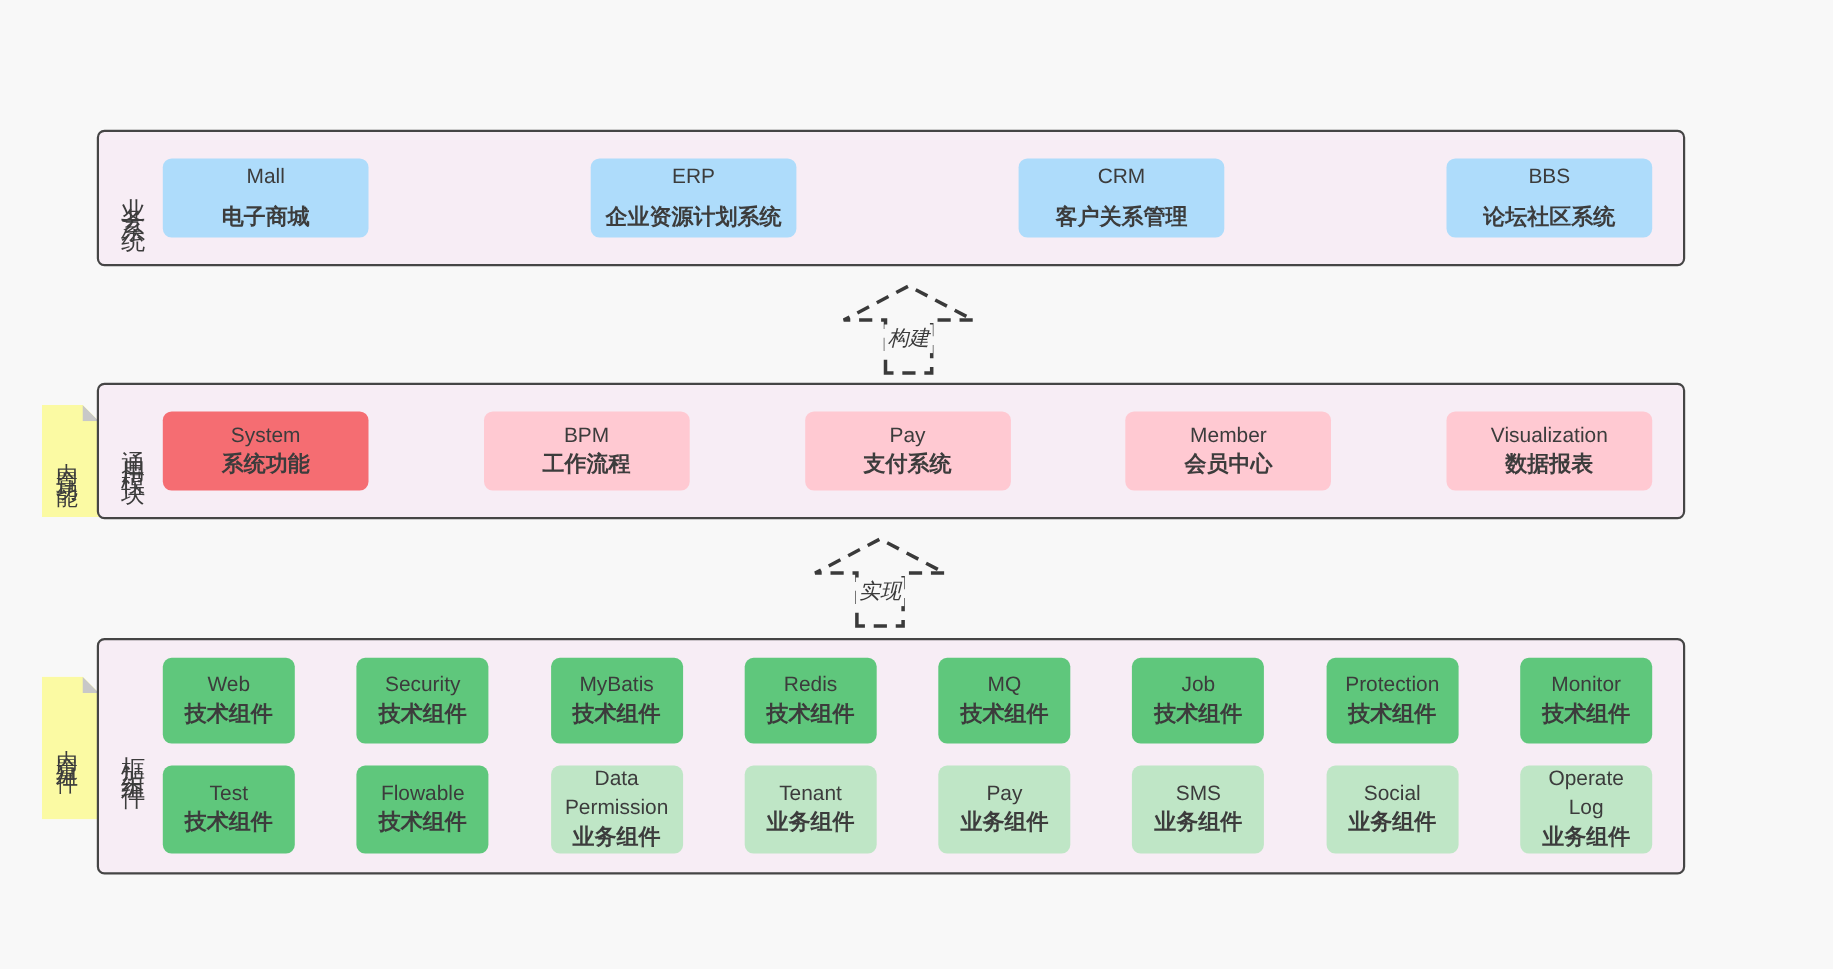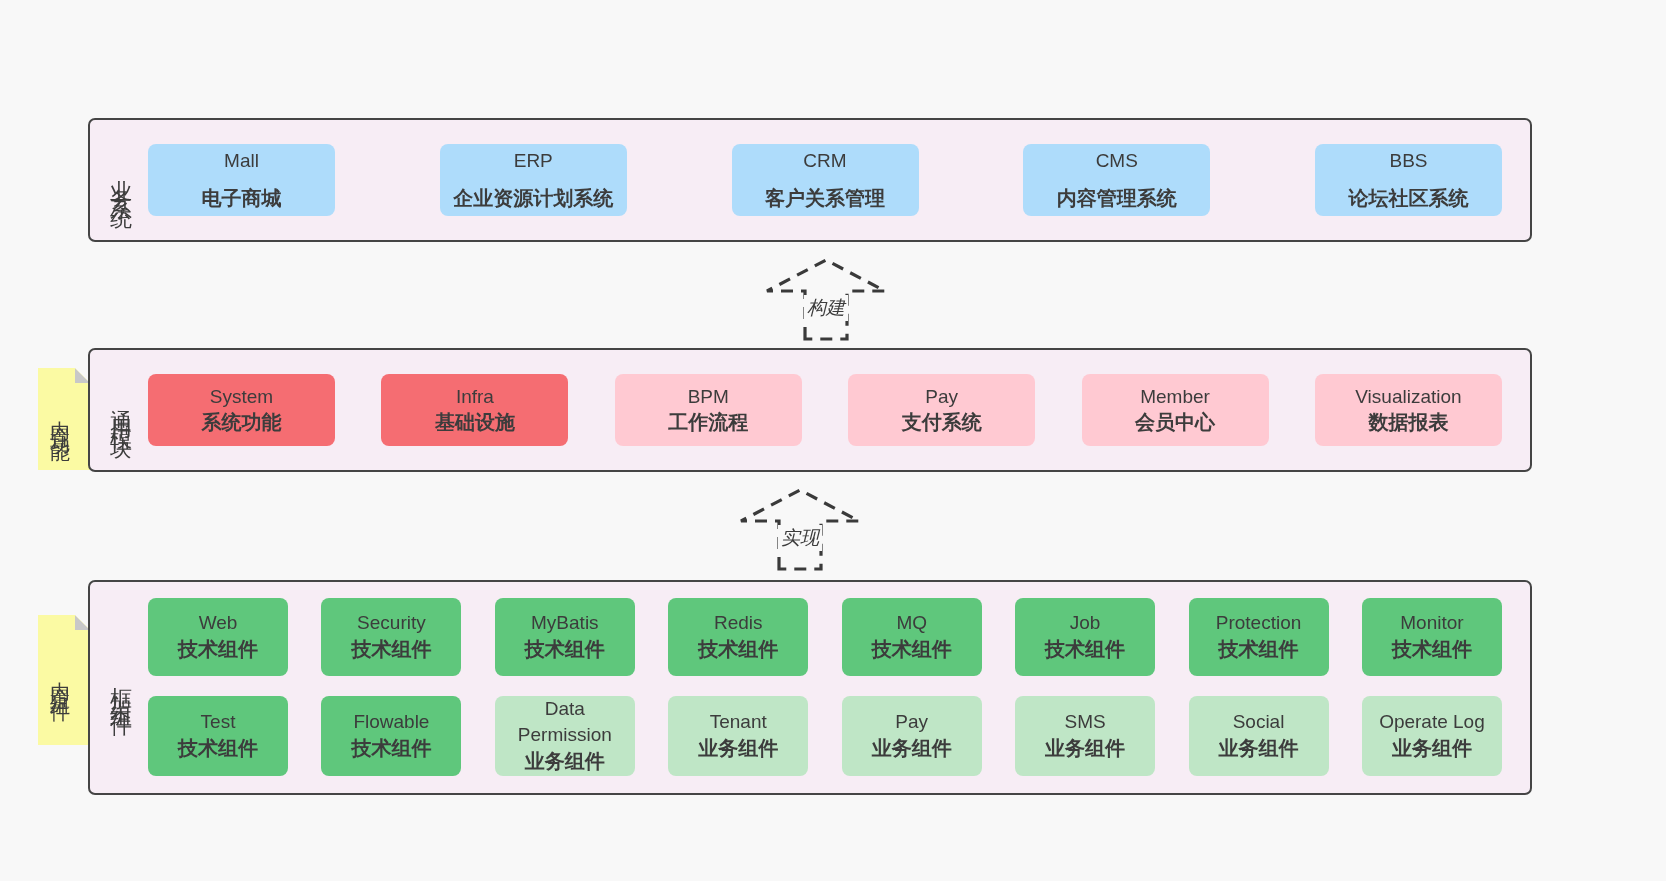--- a/index.html
+++ b/index.html
@@ -22,21 +22,21 @@
         padding:0 28px 0 12px;}
   .rows{flex:1;display:flex;flex-direction:column;justify-content:center;gap:20px;
         padding:0 0 2px 0;}
   .rows .box-row{flex:0 0 auto;}
 
   .mbox{border-radius:8px;display:flex;flex-direction:column;justify-content:center;
         align-items:center;text-align:center;padding:4px 8px;}
   .mbox .t{font-size:19px;line-height:1.35;}
   .mbox .s{font-size:20px;line-height:1.35;font-weight:bold;}
   .w6{width:187px;height:72px;}
-  .w8{width:140px;height:78px;}
+  .w8{width:120px;height:78px;}
   .row-b .w8{height:80px;}
   .blue{background:var(--box-blue);gap:12px;} .red{background:var(--box-red);}
   .pink{background:var(--box-pink);} .green{background:var(--box-green);}
   .lightgreen{background:var(--box-lightgreen);}
 
   .arrow{position:absolute;width:140px;height:84px;z-index:1;}
   .arrow svg{display:block;width:140px;height:84px;}
   .arrow polygon{stroke:var(--arrow);stroke-width:3.2;stroke-dasharray:12 8;
         fill:var(--page-bg);stroke-linecap:butt;}
   .arrow-label{position:absolute;left:50%;top:38px;transform:translateX(-50%);
@@ -64,24 +64,20 @@
       </div>
       <div class="mbox w6 blue">
         <div class="t">ERP</div>
         <div class="s">企业资源计划系统</div>
       </div>
       <div class="mbox w6 blue">
         <div class="t">CRM</div>
         <div class="s">客户关系管理</div>
       </div>
       <div class="mbox w6 blue">
-        <div class="t">CMS</div>
-        <div class="s">内容管理系统</div>
-      </div>
-      <div class="mbox w6 blue">
         <div class="t">BBS</div>
         <div class="s">论坛社区系统</div>
       </div>
     </div>
   </div>
 
   <div class="arrow" style="left:756px;top:257px;">
     <svg viewBox="0 0 140 84">
       <polygon points="49,82 49,34 11,34 70,3 129,34 91,34 91,82"></polygon>
     </svg>
@@ -95,24 +91,20 @@
     </svg>
   </div>
 
   <div class="band" style="left:88px;top:348px;height:124px;">
     <div class="band-label">通用模块</div>
     <div class="box-row">
       <div class="mbox w6 red">
         <div class="t">System</div>
         <div class="s">系统功能</div>
       </div>
-      <div class="mbox w6 red">
-        <div class="t">Infra</div>
-        <div class="s">基础设施</div>
-      </div>
       <div class="mbox w6 pink">
         <div class="t">BPM</div>
         <div class="s">工作流程</div>
       </div>
       <div class="mbox w6 pink">
         <div class="t">Pay</div>
         <div class="s">支付系统</div>
       </div>
       <div class="mbox w6 pink">
         <div class="t">Member</div>

